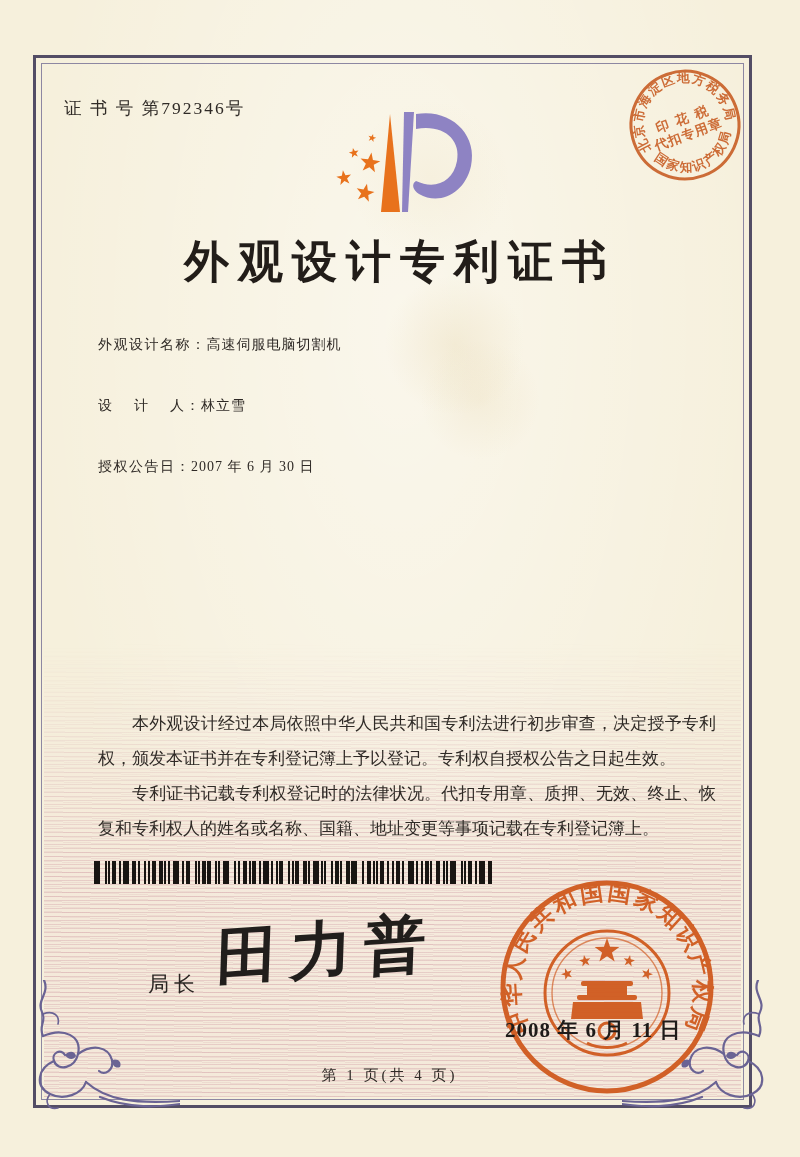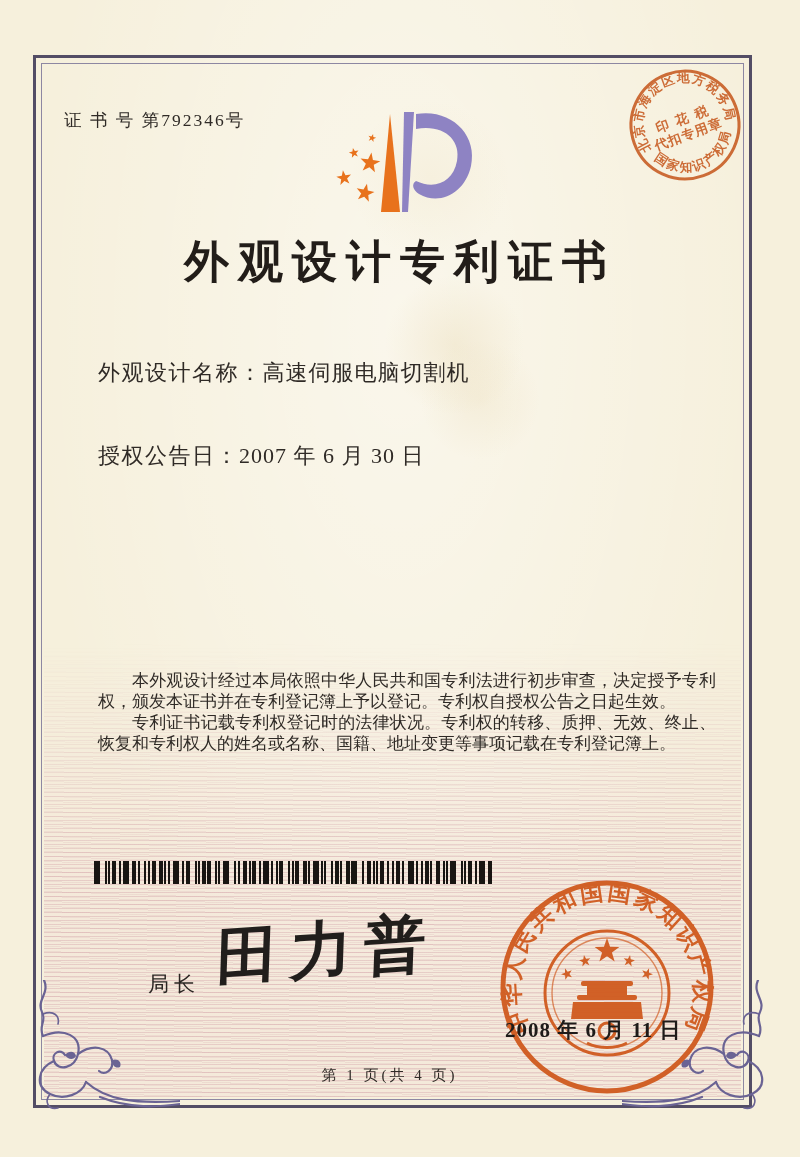--- a/index.html
+++ b/index.html
@@ -20,27 +20,27 @@
     background:
       repeating-linear-gradient(0deg, rgba(198,135,150,0.30) 0 1px, rgba(198,135,150,0) 1px 4px),
       repeating-linear-gradient(2deg, rgba(198,135,150,0.14) 0 1px, rgba(198,135,150,0) 1px 5px),
       rgba(236,205,210,0.18);
     -webkit-mask-image:linear-gradient(to bottom, transparent 0%, transparent 56%, rgba(0,0,0,.55) 68%, #000 78%, #000 100%);
     mask-image:linear-gradient(to bottom, transparent 0%, transparent 56%, rgba(0,0,0,.55) 68%, #000 78%, #000 100%);
   }
   .flourish{position:absolute;width:150px;height:135px;z-index:2;}
   .flourish.left{left:30px;top:980px;}
   .flourish.right{left:622px;top:980px;transform:scaleX(-1);}
-  .cert-no{position:absolute;left:64px;top:108px;font-size:17.5px;letter-spacing:2px;z-index:2;}
+  .cert-no{position:absolute;left:64px;top:96px;font-size:17.5px;letter-spacing:2px;z-index:2;}
   .logo{position:absolute;left:332px;top:92px;width:150px;height:148px;z-index:2;}
   .title{position:absolute;left:0;top:232px;width:800px;text-align:center;font-size:45px;font-weight:bold;letter-spacing:9px;color:#221d19;z-index:2;}
   .fields{position:absolute;left:98px;top:336px;z-index:2;}
-  .field{height:61px;font-size:22px;letter-spacing:1px;margin-top:22px;}
+  .field{height:61px;font-size:14px;letter-spacing:1px;}
   .field .lbl{letter-spacing:1.5px;}
-  .paras{position:absolute;left:98px;top:670px;width:618px;z-index:2;font-size:17px;line-height:21px;text-align:justify;}
+  .paras{position:absolute;left:98px;top:706px;width:618px;z-index:2;font-size:17px;line-height:35px;text-align:justify;}
   .paras p{margin:0;text-indent:2em;}
   .barcode{position:absolute;left:94px;top:861px;width:402px;height:23px;display:flex;align-items:stretch;z-index:2;}
   .barcode .bar{background:#181512;height:100%;flex:0 0 auto;}
   .signer-label{position:absolute;left:148px;top:970px;font-size:21px;letter-spacing:5px;z-index:3;color:#2a2522;}
   .signature{position:absolute;left:216px;top:908px;font-size:62px;letter-spacing:12px;font-weight:bold;color:#211e1c;transform:rotate(-4deg) skewX(-6deg);z-index:3;}
   .seal{position:absolute;left:497px;top:877px;width:220px;height:220px;z-index:2;opacity:.95;}
   .seal-date{position:absolute;left:505px;top:1016px;font-size:21px;font-weight:600;letter-spacing:1px;color:#1e1b19;z-index:4;}
   .stamp{position:absolute;left:626px;top:66px;width:118px;height:118px;transform:rotate(-20deg);z-index:3;opacity:.88;}
   .footer{position:absolute;left:33px;top:1066px;width:713px;text-align:center;font-size:15px;letter-spacing:3px;z-index:3;}
   svg text{font-family:"Liberation Serif","DejaVu Serif",serif;}
@@ -121,27 +121,30 @@
     </text>
   </svg>
 
   <div class="title">外观设计专利证书</div>
 
   <div class="fields">
     <div class="field">
       <span class="lbl">外观设计名称：</span><span class="val">高速伺服电脑切割机</span>
     </div>
     <div class="field">
+      <span class="lbl">设　 计 　人：</span><span class="val">林立雪</span>
+    </div>
+    <div class="field">
       <span class="lbl">授权公告日：</span><span class="val">2007 年 6 月 30 日</span>
     </div>
   </div>
 
   <div class="paras">
     <p>本外观设计经过本局依照中华人民共和国专利法进行初步审查，决定授予专利权，颁发本证书并在专利登记簿上予以登记。专利权自授权公告之日起生效。</p>
-    <p>专利证书记载专利权登记时的法律状况。专利权的转移、质押、无效、终止、恢复和专利权人的姓名或名称、国籍、地址变更等事项记载在专利登记簿上。</p>
+    <p>专利证书记载专利权登记时的法律状况。代扣专用章、质押、无效、终止、恢复和专利权人的姓名或名称、国籍、地址变更等事项记载在专利登记簿上。</p>
   </div>
 
   <div class="barcode" id="barcode">
       <div class="bar" style="width: 6px; margin-right: 4.8px;"></div>
       <div class="bar" style="width: 2px; margin-right: 1.6px;"></div>
       <div class="bar" style="width: 2px; margin-right: 1.6px;"></div>
       <div class="bar" style="width: 4px; margin-right: 3.2px;"></div>
       <div class="bar" style="width: 2px; margin-right: 1.6px;"></div>
       <div class="bar" style="width: 6px; margin-right: 3.2px;"></div>
       <div class="bar" style="width: 4px; margin-right: 1.6px;"></div>

